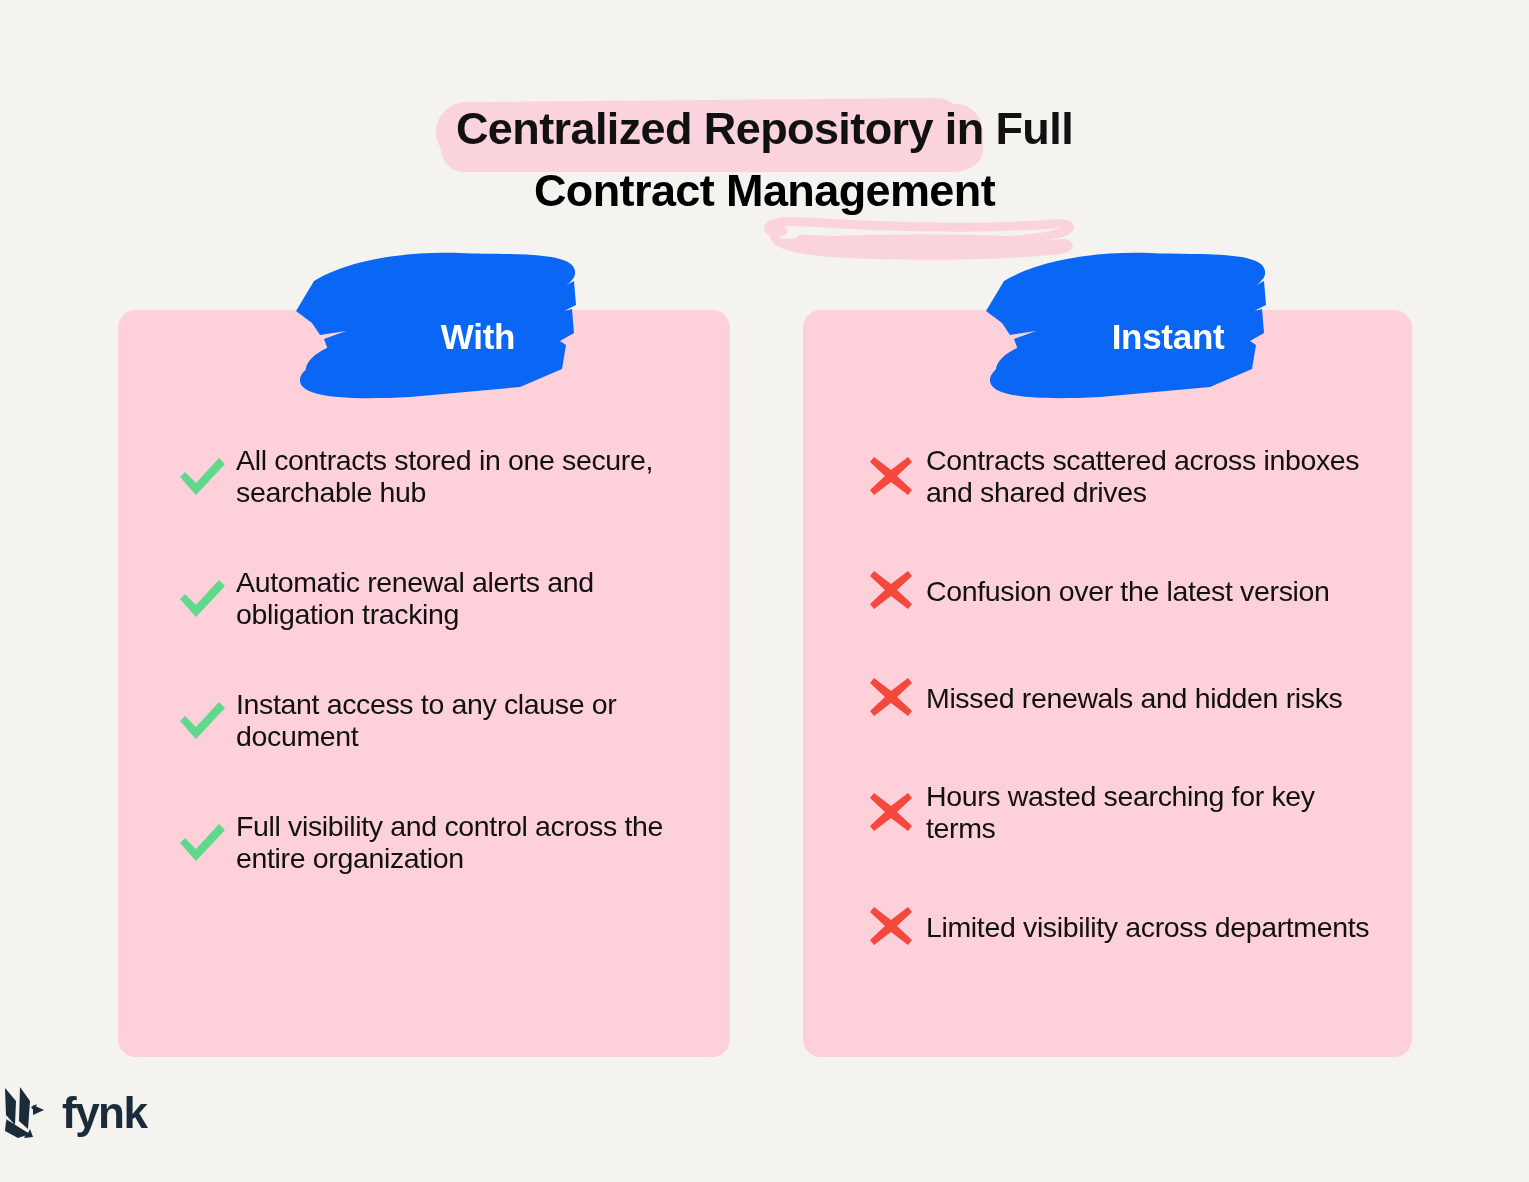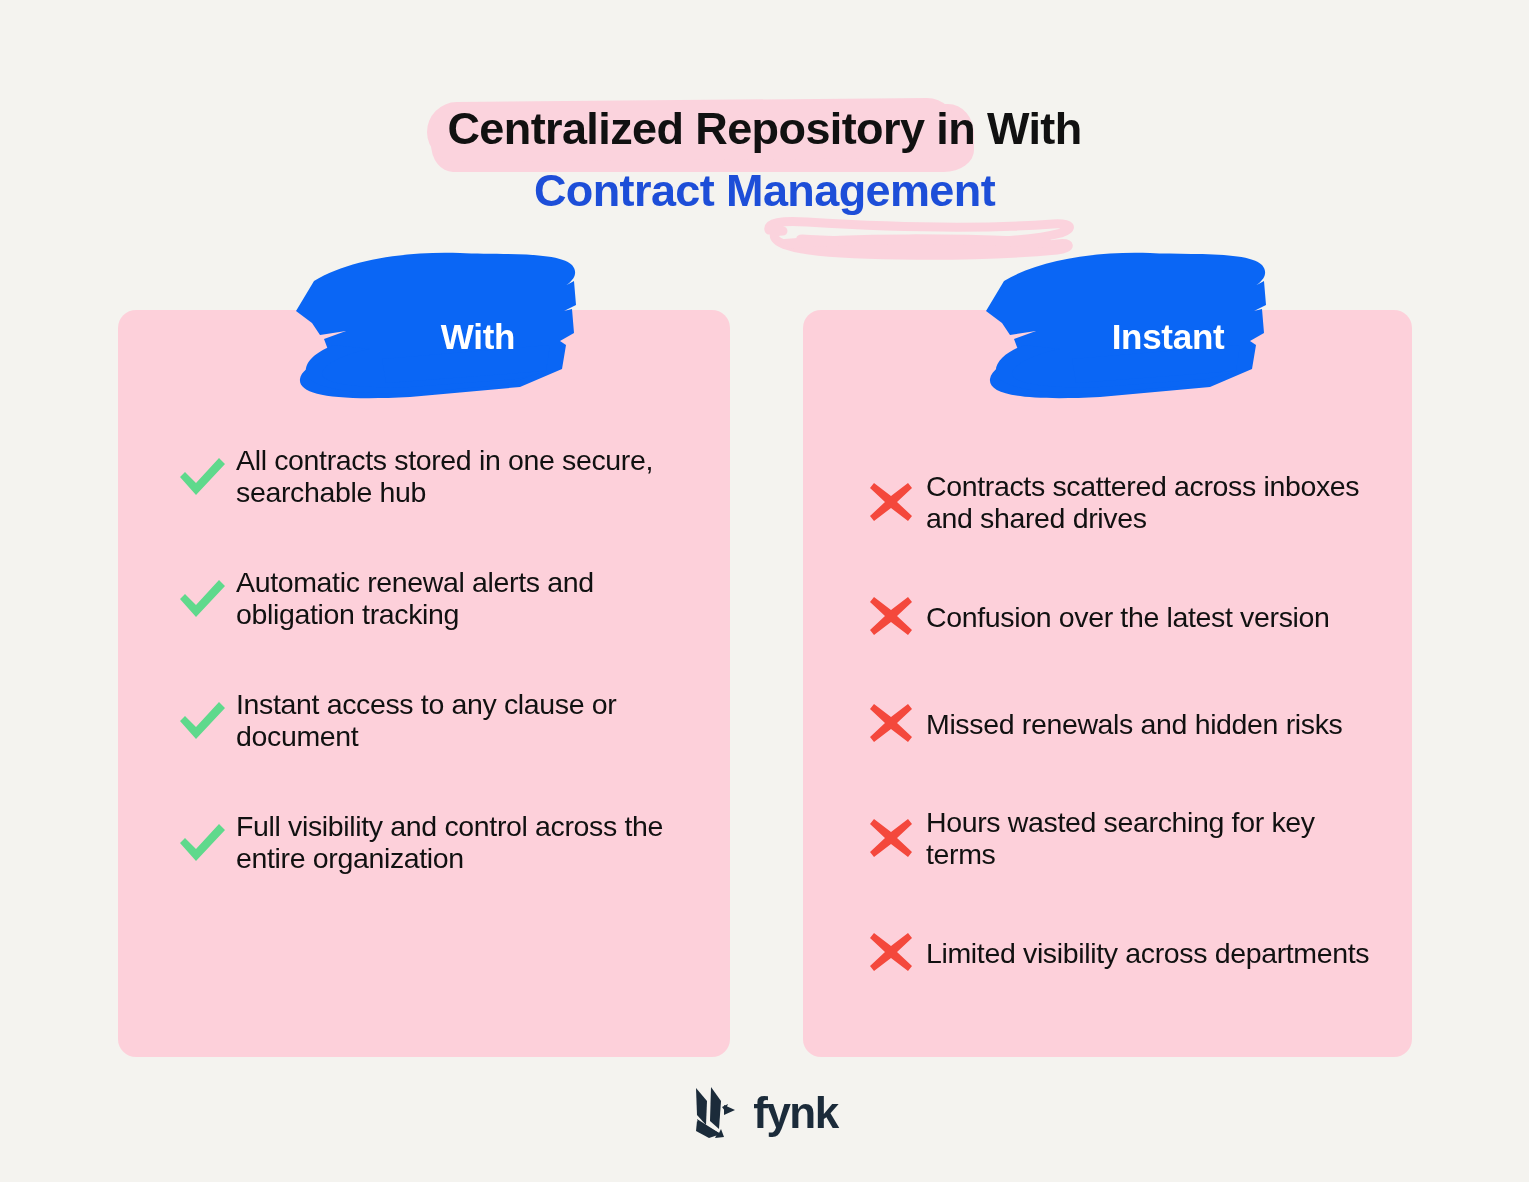--- a/index.html
+++ b/index.html
@@ -42,21 +42,21 @@
     border-radius:34px 26px 30px 22px / 26px 30px 22px 28px;
     z-index:0;
   }
   .hl-swash.b {
     left:-20px; top:2px;
     width:530px; height:60px;
     border-radius:30px;
     transform:rotate(-0.5deg);
   }
   .title-seg { position:relative; z-index:2; }
-  .title-line-2 { color:#1d4ed8; }
+  .title-line-2 { color:#000000; }
   .underline-svg {
     position:absolute;
     left:761px; top:214px;
     width:320px; height:48px;
     z-index:1;
   }
 
   
   .card {
     position:absolute;
@@ -92,21 +92,21 @@
     padding-top:16px;
     padding-left:14px;
   }
 
   
   .list {
     position:absolute;
     z-index:3;
   }
   .list-left  { left:176px; top:440px; width:520px; }
-  .list-right { left:866px; top:466px; width:510px; }
+  .list-right { left:866px; top:440px; width:510px; }
 
   .item {
     display:flex;
     align-items:center;
     margin-bottom:54px;
   }
   .item:last-child { margin-bottom:12px; }
 
   .icon {
     flex:0 0 auto;
@@ -124,21 +124,20 @@
     padding-top:4px;
   }
 
   
   .logo {
     position:absolute;
     left:0; top:1085px;
     width:1529px;
     display:flex;
     align-items:center;
-    justify-content:center;
     gap:10px;
   }
   .logo-mark { width:52px; height:56px; }
   .logo-text {
     font-size:44px;
     font-weight:bold;
     color:#1b2b3a;
     letter-spacing:-1.5px;
     line-height:44px;
   }
@@ -147,21 +146,21 @@
 <body>
 
 <div id="stage">
 
   <div class="title-block">
     <div class="title-line title-line-1">
       <span class="title-hl-wrap">
         <span class="hl-swash"></span>
         <span class="hl-swash b"></span>
         <span class="title-seg">Centralized Repository</span>
-      </span><span class="title-seg"> in With</span>
+      </span><span class="title-seg"> in Full</span>
     </div>
     <div class="title-line title-line-2">Contract  Management</div>
   </div>
 
   <svg class="underline-svg" viewBox="0 0 320 48">
     <path d="M8 16 C6 9, 20 6, 46 8 C110 12, 210 16, 292 10 C310 9, 314 14, 300 19 C250 32, 140 30, 60 26 C40 25, 34 24, 46 27 C120 38, 240 38, 296 30 C310 28, 312 34, 296 36 C210 44, 92 42, 48 36 C26 33, 16 28, 14 24 C12 20, 14 17, 22 17" fill="none" stroke="#fbd3dd" stroke-width="9" stroke-linecap="round" stroke-linejoin="round"></path>
     <path d="M24 30 C90 24, 200 24, 286 29" fill="none" stroke="#fbd3dd" stroke-width="10" stroke-linecap="round"></path>
   </svg>
 
   <div class="card card-left"></div>

